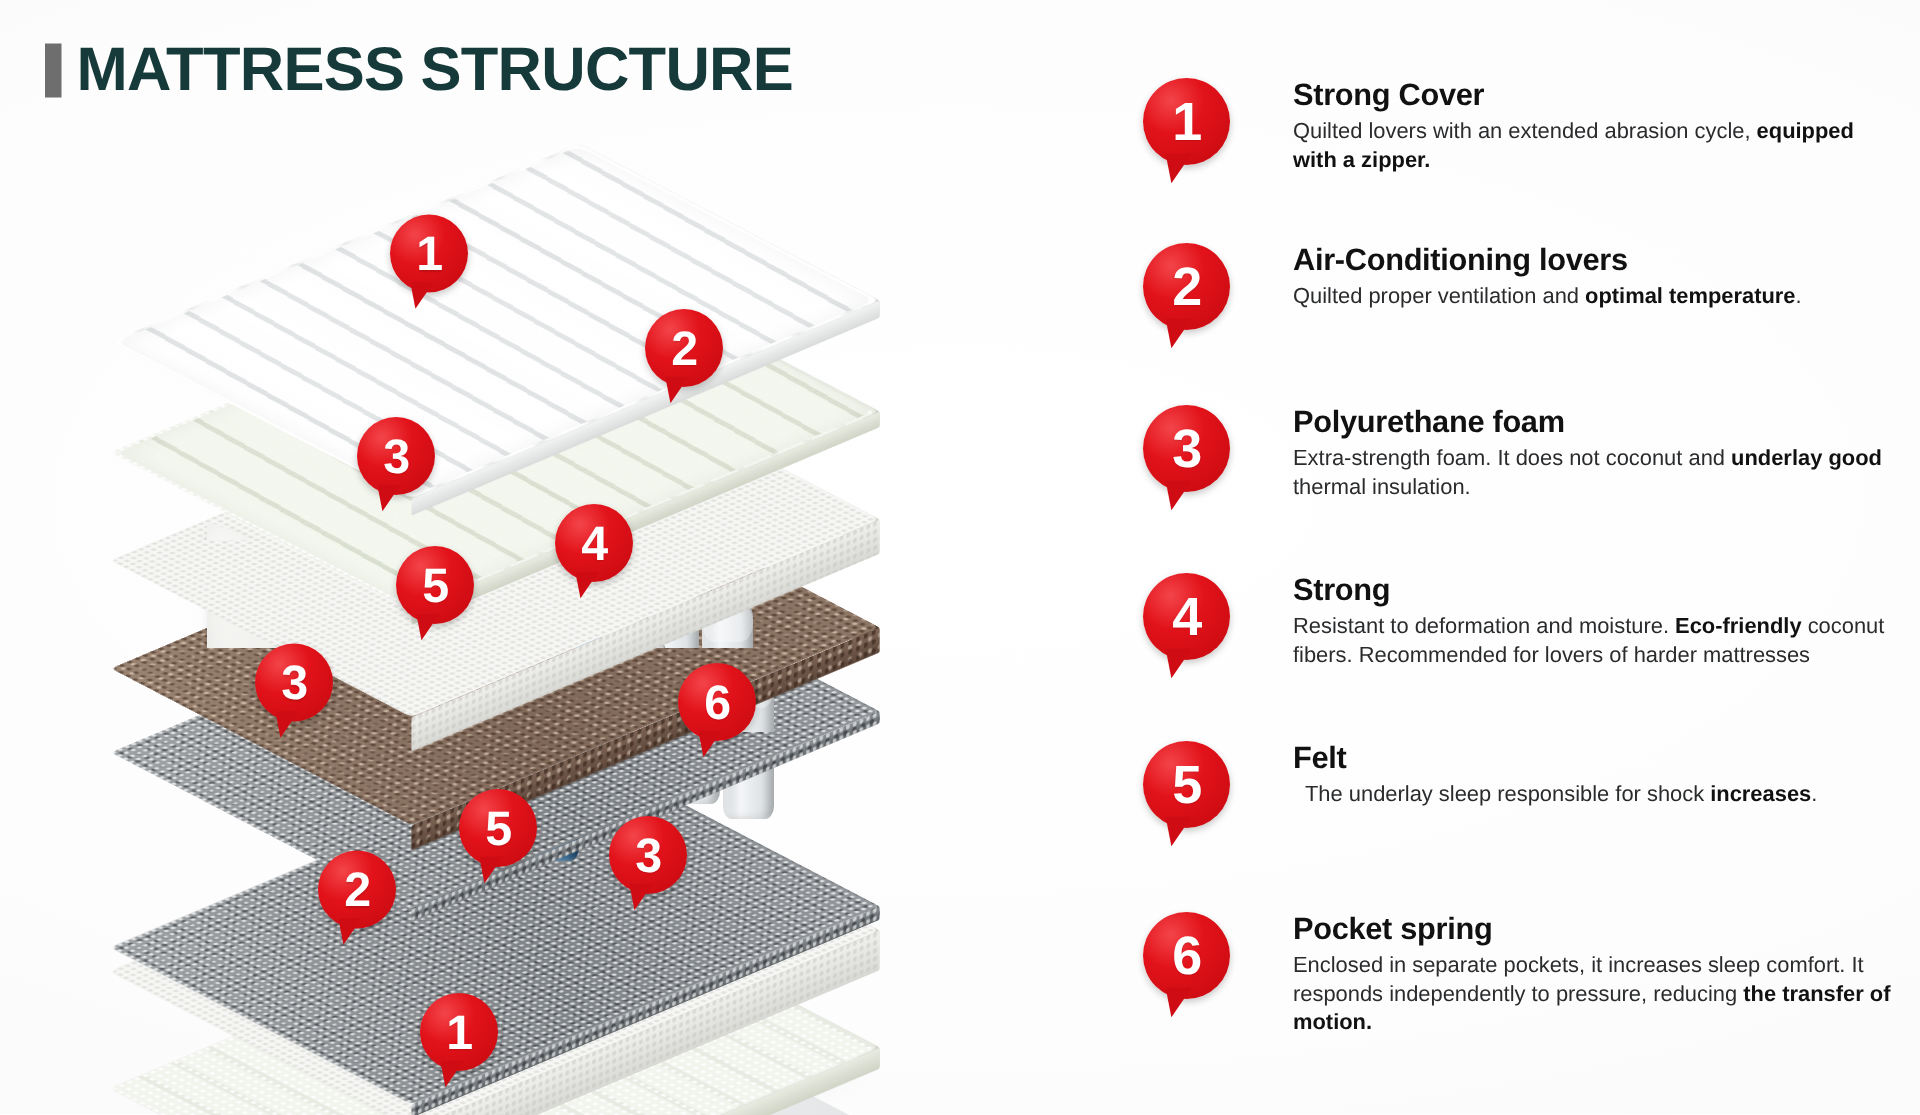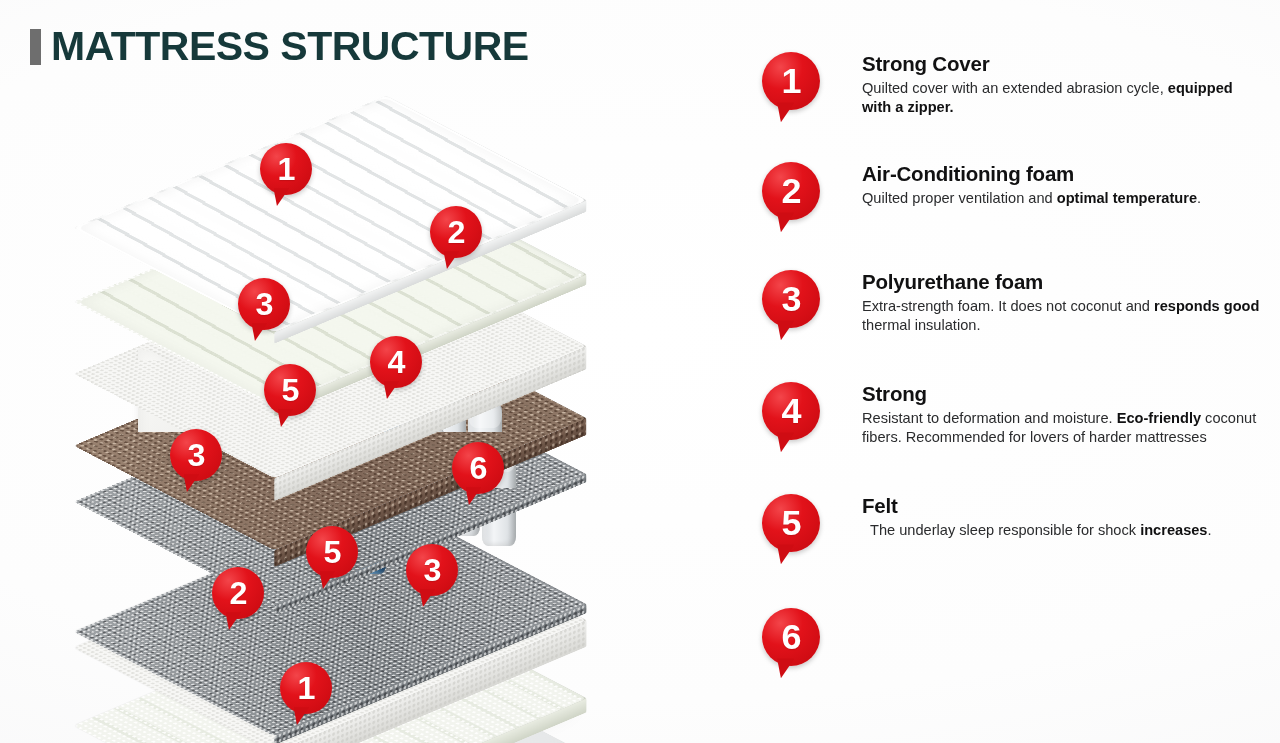--- a/index.html
+++ b/index.html
@@ -414,47 +414,47 @@
     <div class="legend-item" style="top: 22px;">
       <div class="pinwrap">
         <div class="pin pin-big" style="--d: 58px; position: relative;">
           <div class="bubble"></div>
           <div class="tail"></div>
           <div class="num">1</div>
         </div>
       </div>
       <div class="txt">
         <h3>Strong Cover</h3>
-        <p><span>Quilted cover with an extended abrasion cycle, </span><b>equipped with a zipper.</b></p>
+        <p><span>Quilted lovers with an extended abrasion cycle, </span><b>equipped with a zipper.</b></p>
       </div>
     </div>
     <div class="legend-item" style="top: 132px;">
       <div class="pinwrap">
         <div class="pin pin-big" style="--d: 58px; position: relative;">
           <div class="bubble"></div>
           <div class="tail"></div>
           <div class="num">2</div>
         </div>
       </div>
       <div class="txt">
-        <h3>Air-Conditioning foam</h3>
+        <h3>Air-Conditioning lovers</h3>
         <p><span>Quilted proper ventilation and </span><b>optimal temperature</b><span>.</span></p>
       </div>
     </div>
     <div class="legend-item" style="top: 240px;">
       <div class="pinwrap">
         <div class="pin pin-big" style="--d: 58px; position: relative;">
           <div class="bubble"></div>
           <div class="tail"></div>
           <div class="num">3</div>
         </div>
       </div>
       <div class="txt">
         <h3>Polyurethane foam</h3>
-        <p><span>Extra-strength foam. It does not coconut and </span><b>responds good</b><span> thermal insulation.</span></p>
+        <p><span>Extra-strength foam. It does not coconut and </span><b>underlay good</b><span> thermal insulation.</span></p>
       </div>
     </div>
     <div class="legend-item" style="top: 352px;">
       <div class="pinwrap">
         <div class="pin pin-big" style="--d: 58px; position: relative;">
           <div class="bubble"></div>
           <div class="tail"></div>
           <div class="num">4</div>
         </div>
       </div>
@@ -478,15 +478,17 @@
     </div>
     <div class="legend-item" style="top: 578px;">
       <div class="pinwrap">
         <div class="pin pin-big" style="--d: 58px; position: relative;">
           <div class="bubble"></div>
           <div class="tail"></div>
           <div class="num">6</div>
         </div>
       </div>
       <div class="txt">
+        <h3>Pocket spring</h3>
+        <p><span>Enclosed in separate pockets, it increases sleep comfort. It responds independently to pressure, reducing </span><b>the transfer of motion.</b></p>
       </div>
     </div>
   </div>
 
 </body></html>

